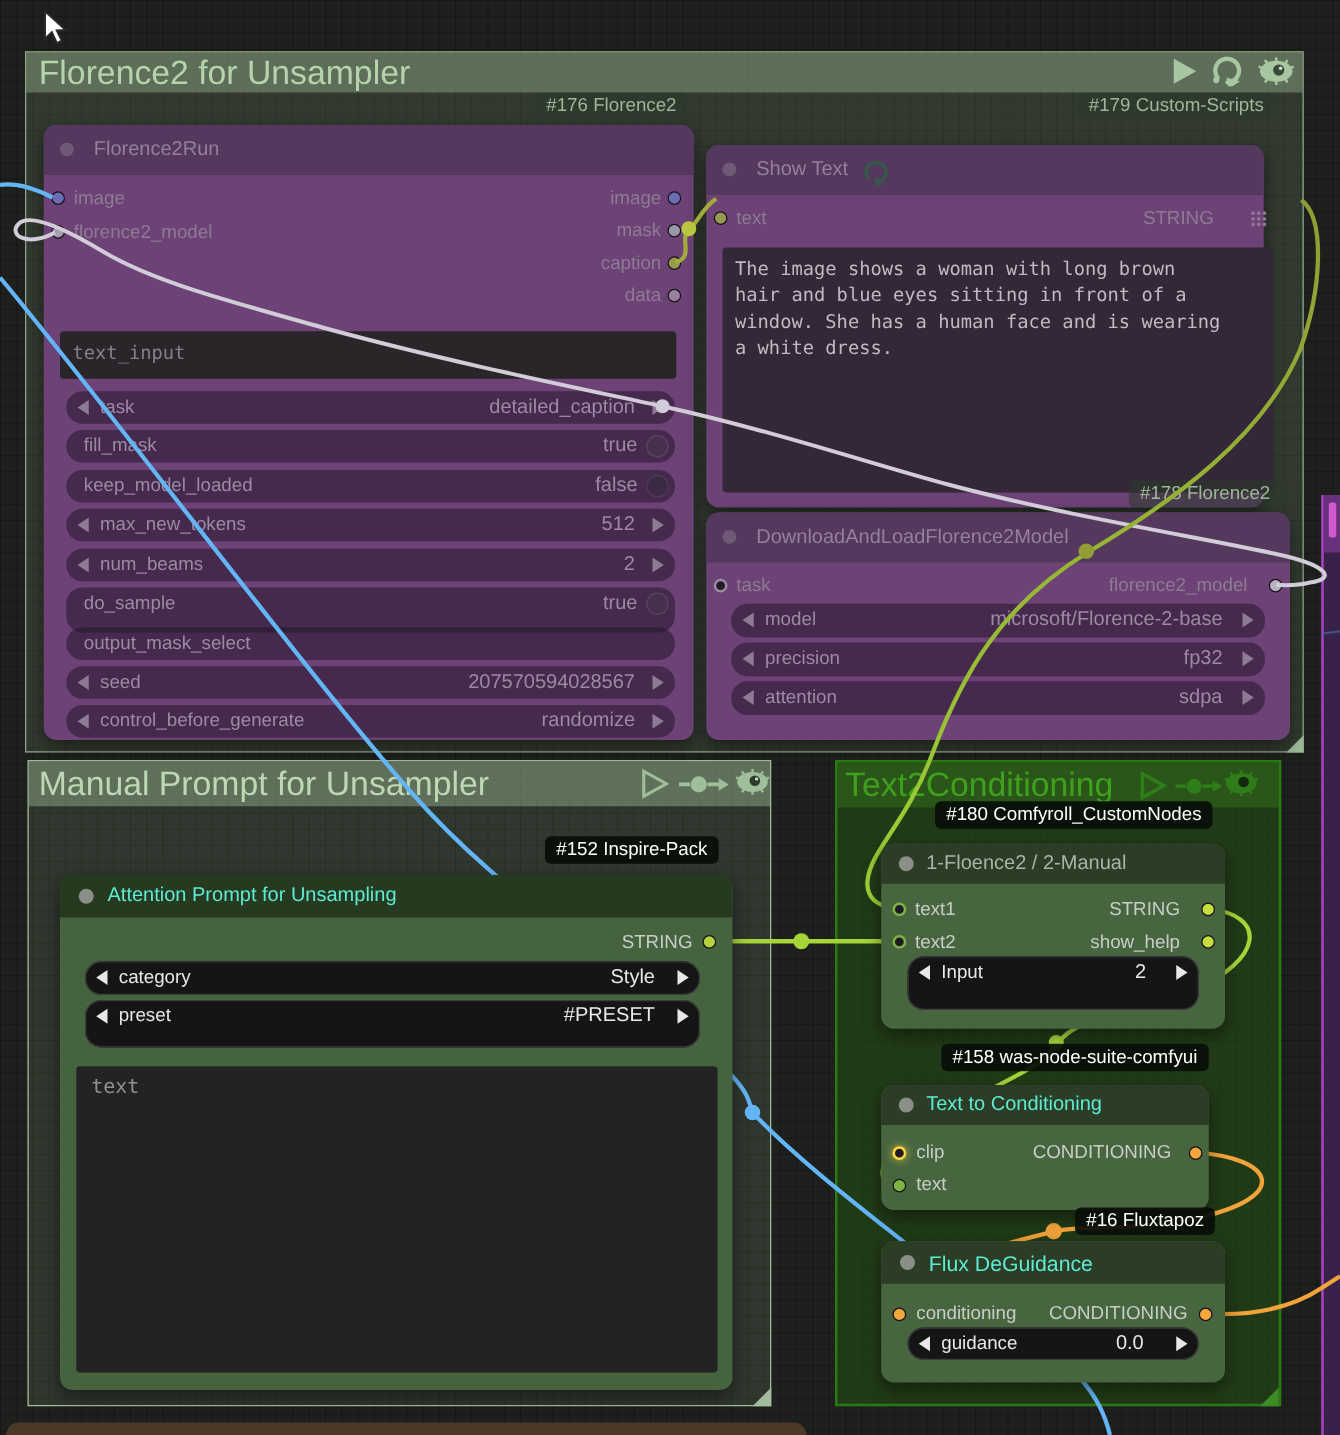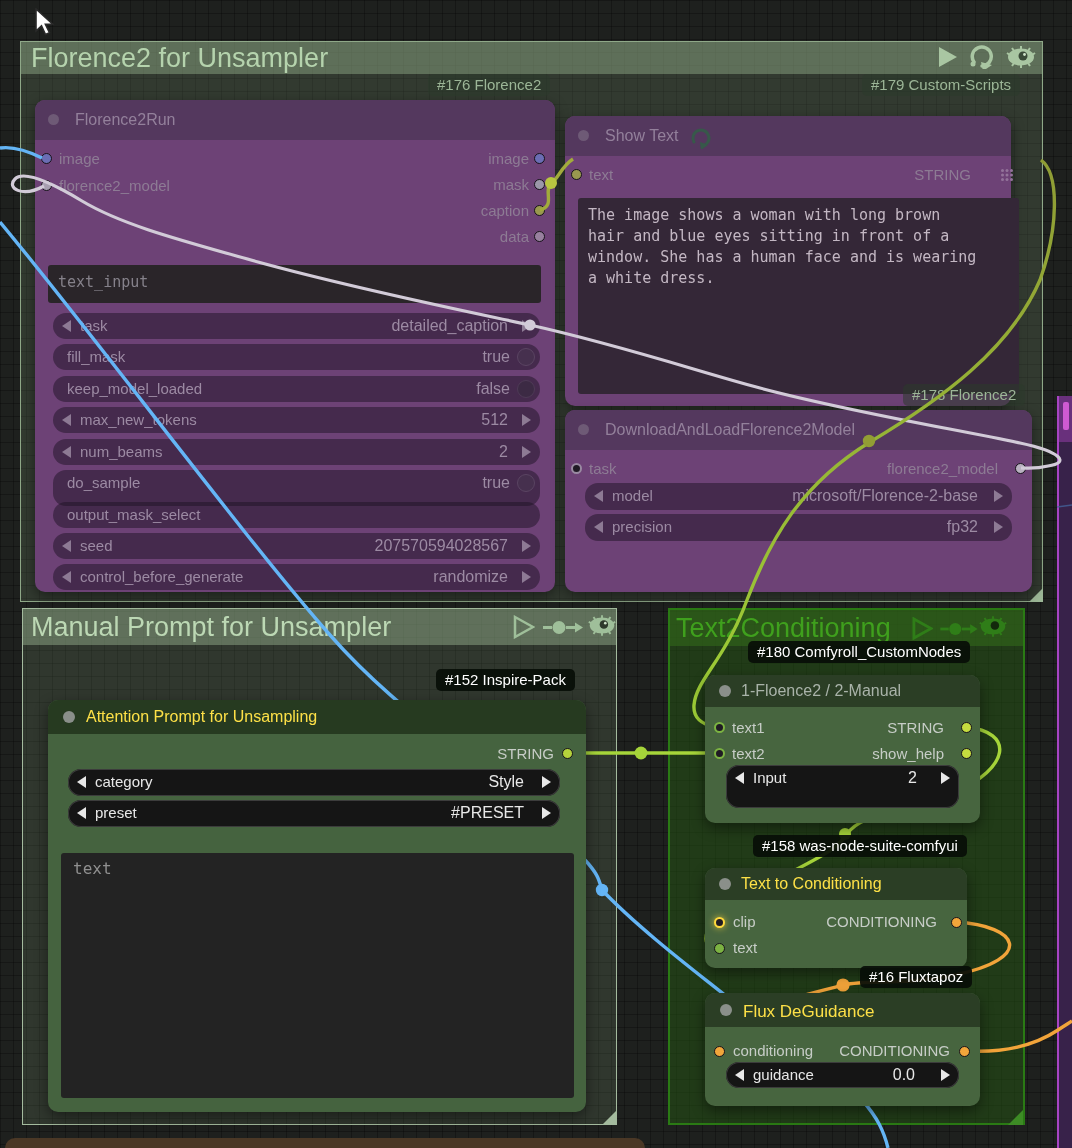--- a/index.html
+++ b/index.html
@@ -38,21 +38,21 @@
   .tri{position:absolute;width:0;height:0;}
   svg{display:block;}
   
   .pnode{background:#6d4276;}
   .pnode .nhead{background:#54385e;}
   .pnode .ntitle{color:#93809b;}
   .pnode .plabel{color:#8d7b94;}
   .pnode .pill{background:rgba(30,17,36,.5);color:#8d7a94;}
   .pnode .pill .lbl,.pnode .pill .val{color:#9c8aa3;}
   
-  .gnode .ntitle{color:#fde047;}
+  .gnode .ntitle{color:#5eead4;}
   .gnode .plabel{color:#c7cdc7;}
   .gnode .pill{background:#151515;color:#e8e8e8;box-shadow:inset 0 0 0 1px #3c3c3c;}
   .gnode .pill .lbl,.gnode .pill .val{color:#e8e8e8;}
 </style>
 </head>
 <body>
 
 <div id="canvas">
 
   <div class="group" style="left:20px;top:41px;width:1023px;height:561px;border:1px solid #8fa888;background:rgba(116,143,110,.24);z-index:5;">
@@ -266,20 +266,26 @@
       <span class="lbl">model</span>
       <span class="val" style="right:34px;">microsoft/Florence-2-base</span>
       <span class="arrR"></span>
     </div>
     <div class="pill" style="left:20px;top:104px;width:427px;height:27px;">
       <span class="arrL"></span>
       <span class="lbl">precision</span>
       <span class="val" style="right:34px;">fp32</span>
       <span class="arrR"></span>
     </div>
+    <div class="pill" style="left:20px;top:135px;width:427px;height:27px;">
+      <span class="arrL"></span>
+      <span class="lbl">attention</span>
+      <span class="val" style="right:34px;">sdpa</span>
+      <span class="arrR"></span>
+    </div>
   </div>
 
   <div class="badge faded" style="left:428px;top:74px;">#176 Florence2</div>
   <div class="badge faded" style="left:862px;top:74px;">#179 Custom-Scripts</div>
   <div class="badge faded" style="left:903px;top:384px;">#178 Florence2</div>
 
   <svg class="abs" width="1072" height="1148" viewBox="0 0 1072 1148" style="left:0;top:0;z-index:40;pointer-events:none;">
     <defs>
       <linearGradient id="gE" x1="0" y1="160" x2="0" y2="730" gradientUnits="userSpaceOnUse">
         <stop offset="0" stop-color="#8f9c35"></stop>
@@ -322,21 +328,21 @@
 
     <div class="plabel" style="right:32px;top:45px;">STRING</div>
     <span class="port" style="left:514px;top:48px;background:#b5d23b;"></span>
 
     <div class="pill" style="left:20px;top:69px;width:492px;height:27px;">
       <span class="arrL"></span>
       <span class="lbl">category</span>
       <span class="val" style="right:36px;">Style</span>
       <span class="arrR"></span>
     </div>
-    <div class="pill" style="left:20px;top:100px;width:492px;height:27px;">
+    <div class="pill" style="left:20px;top:100px;width:492px;height:38px;">
       <span class="arrL"></span>
       <span class="lbl">preset</span>
       <span class="val" style="right:36px;">#PRESET</span>
       <span class="arrR"></span>
     </div>
     <div class="ta" style="left:13px;top:153px;width:513px;height:245px;background:#232323;color:#8f8f8f;font-size:16px;padding:6px 12px;">text</div>
   </div>
 
   <div class="node gnode" style="left:705px;top:675px;width:275px;height:148px;background:#47653f;z-index:60;">
     <div class="nhead" style="height:32px;background:#2b3e25;border-radius:10px 10px 0 0;"></div>

